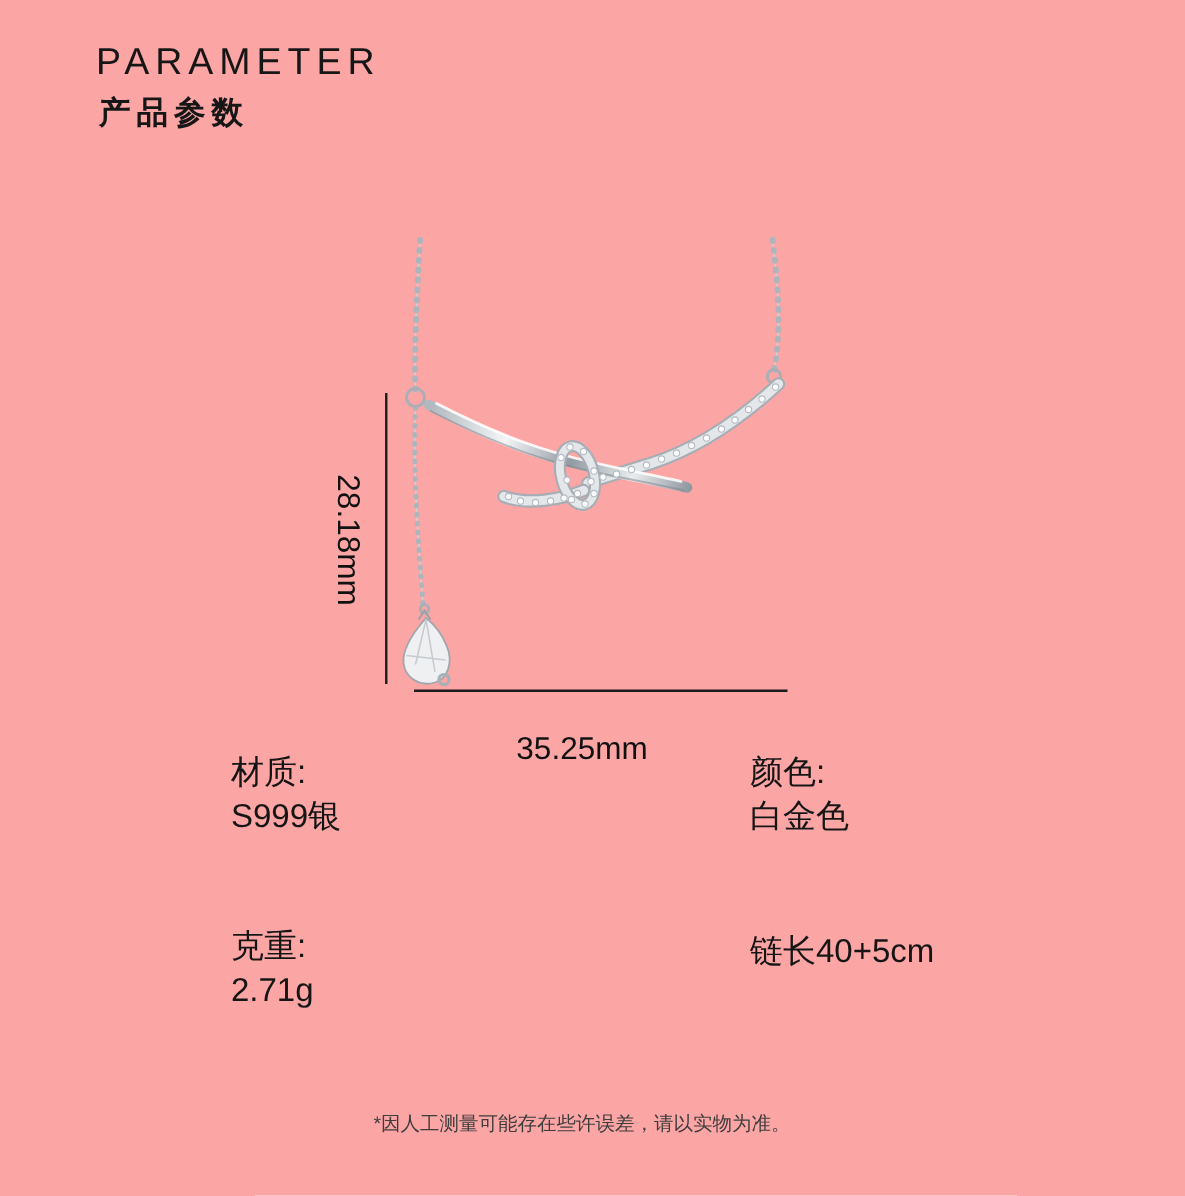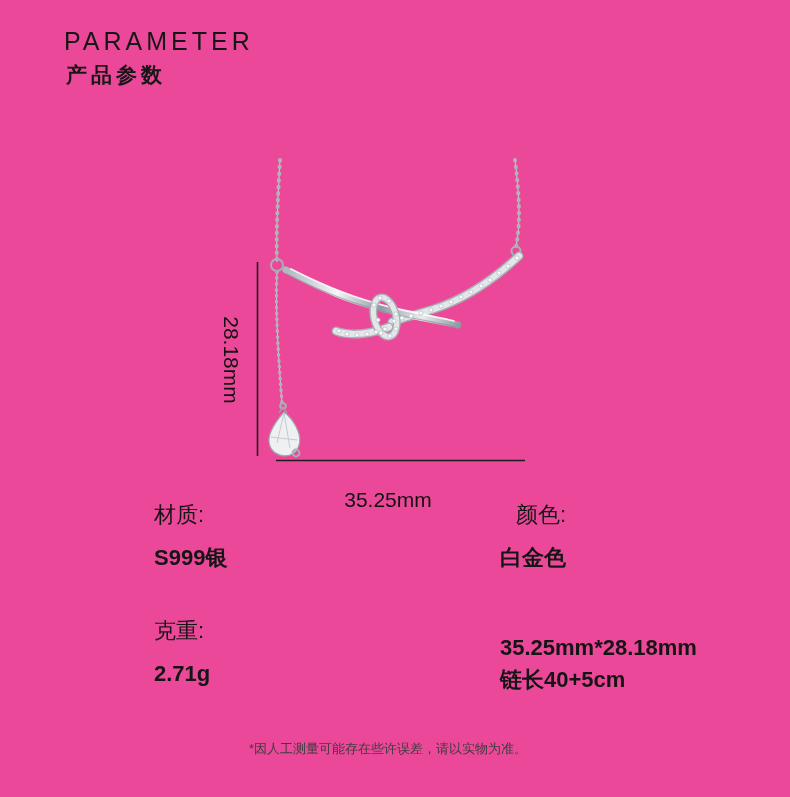--- a/index.html
+++ b/index.html
@@ -1,21 +1,21 @@
 <!DOCTYPE html>
 <html><head>
 <meta charset="utf-8">
 <style>
   html,body{margin:0;padding:0;}
   body{
     width:790px;height:797px;background:#ffffff;
     font-family:"Liberation Sans","DejaVu Sans",sans-serif;
     color:#161616;overflow:hidden;
   }
-  .page{position:relative;width:790px;height:797px;background:#ec4899;}
+  .page{position:relative;width:790px;height:797px;background:#fca5a5;}
 
   
   .title-en{
     position:absolute;left:64px;top:27px;
     font-size:25px;font-weight:500;letter-spacing:4px;color:#161616;
     white-space:nowrap;
   }
   .title-zh{
     position:absolute;left:66px;top:61px;
     font-size:21px;font-weight:600;letter-spacing:4px;color:#161616;
@@ -45,24 +45,24 @@
   .dim-label{
     position:absolute;font-size:21px;color:#111;white-space:nowrap;
     font-family:"Liberation Sans","DejaVu Sans",sans-serif;
   }
   .dim-label.v{left:231px;top:360px;transform:translate(-50%,-50%) rotate(90deg);}
   .dim-label.h{left:388px;top:500px;transform:translate(-50%,-50%);text-align:right;}
 
   
   .spec{position:absolute;color:#151515;}
   .spec .label{font-size:22px;font-weight:500;line-height:26px;}
-  .spec .value{font-size:22px;font-weight:700;line-height:32px;margin-top:14px;}
+  .spec .value{font-size:22px;font-weight:400;line-height:32px;margin-top:0;}
   .spec .value .line{display:block;}
   .spec.material{left:154px;top:502px;}
-  .spec.color{left:500px;top:502px;text-align:right;}
+  .spec.color{left:500px;top:502px;}
   .spec.weight{left:154px;top:618px;}
   .spec.size{left:500px;top:618px;}
 
   
   .footer-note{
     position:absolute;left:249px;top:740px;
     font-size:13px;color:#3d3d3d;white-space:nowrap;
   }
 </style>
 </head>
@@ -176,20 +176,19 @@
     <div class="value">白金色</div>
   </div>
 
   <div class="spec weight">
     <div class="label">克重:</div>
     <div class="value">2.71g</div>
   </div>
 
   <div class="spec size">
     <div class="value">
-      <span class="line">35.25mm*28.18mm</span>
       <span class="line">链长40+5cm</span>
     </div>
   </div>
 
   <div class="footer-note">*因人工测量可能存在些许误差，请以实物为准。</div>
 
 </div>
 
 </body></html>

